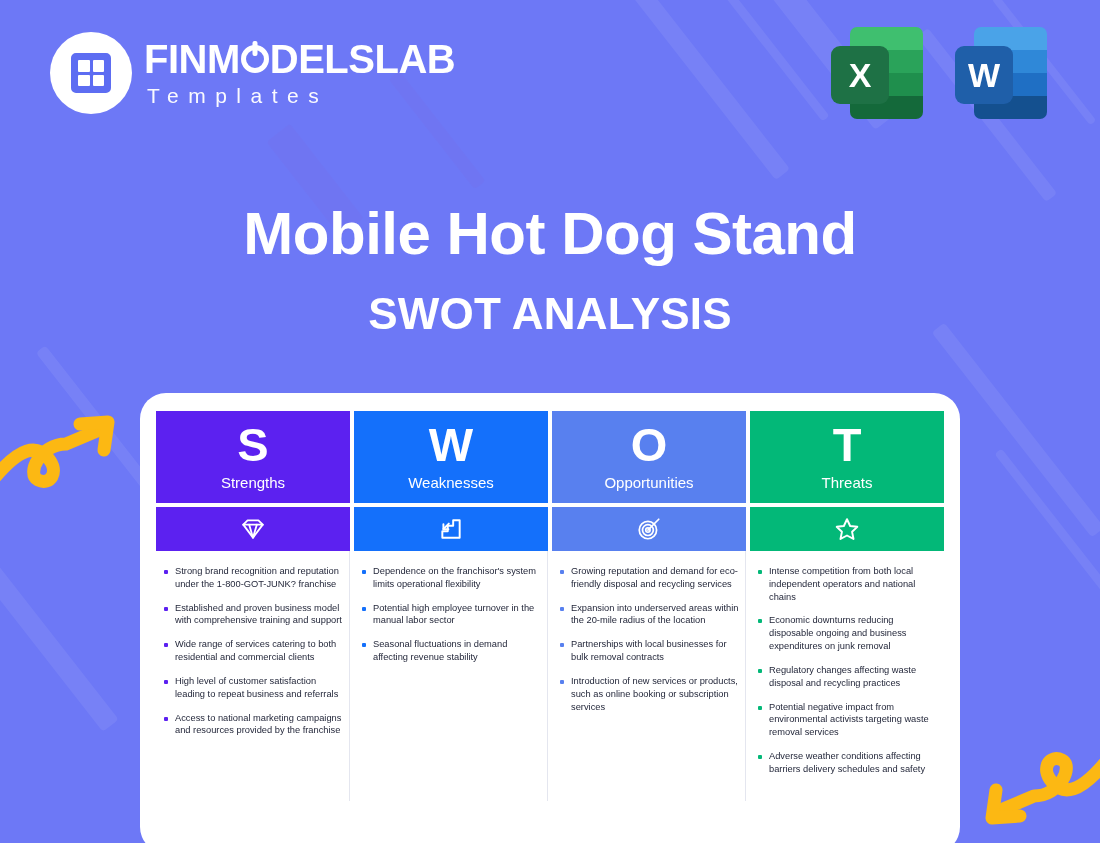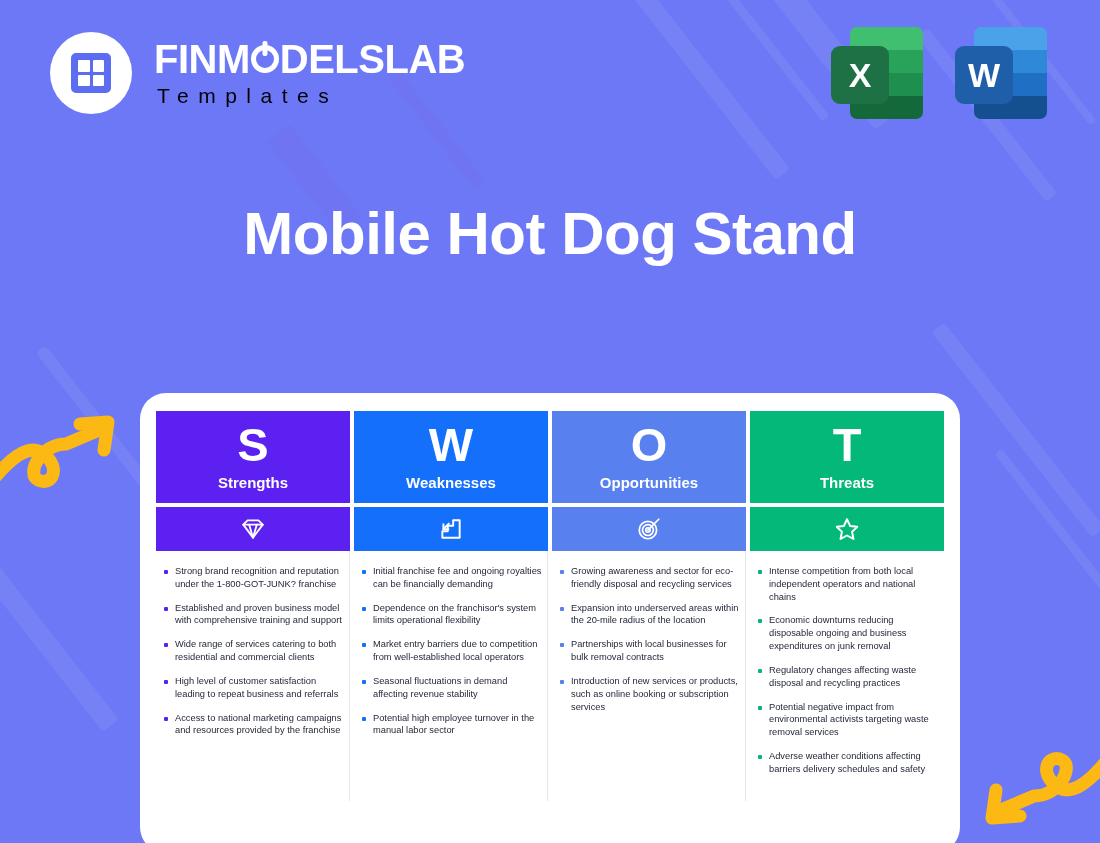--- a/index.html
+++ b/index.html
@@ -34,21 +34,21 @@
     top: 0; left: 0; right: 0;
     height: 150px;
   }
 
   .brand {
     position: absolute;
     left: 50px;
     top: 32px;
     display: flex;
     align-items: center;
-    gap: 22px;
+    gap: 12px;
   }
   .brand-badge {
     width: 82px;
     height: 82px;
     border-radius: 50%;
     background: #ffffff;
     display: flex;
     align-items: center;
     justify-content: center;
     flex: none;
@@ -104,21 +104,21 @@
     position: absolute;
     left: 50%;
     top: -12px;
     width: 11px;
     height: 7px;
     background: #6d78f6;
     transform: translateX(-50%);
   }
   .brand-sub {
     font-size: 21px;
-    color: #000000;
+    color: #ffffff;
     letter-spacing: 9.5px;
     margin-top: 4px;
     margin-left: 3px;
     font-weight: 400;
     opacity: 0.97;
   }
 
   
   .office-icons {
     position: absolute;
@@ -215,21 +215,21 @@
     color: #ffffff;
   }
   .hdr-letter {
     font-size: 47px;
     font-weight: bold;
     line-height: 0.95;
     letter-spacing: 0;
   }
   .hdr-label {
     font-size: 15px;
-    font-weight: bold;
+    font-weight: normal;
     margin-top: 7px;
   }
 
   .icon-cell {
     height: 44px;
     margin-top: 4px;
     display: flex;
     align-items: center;
     justify-content: center;
   }
@@ -317,20 +317,21 @@
         <span style="background:#1f6fc4"></span>
         <span style="background:#14508f"></span>
       </div>
       <div class="oi-front" style="background:#1f5fa9">W</div>
     </div>
   </div>
 </div>
 
 <div class="titles">
   <div class="title-main">Mobile Hot Dog Stand</div>
+  <div class="title-sub">SWOT ANALYSIS</div>
 </div>
 
 <div class="arrow arrow-left">
   <svg width="132" height="92" viewBox="0 0 132 92">
     <path d="M4 72 C28 44, 44 40, 56 54 C68 68, 58 82, 46 76 C34 70, 48 40, 74 40 L112 24" fill="none" stroke="#fcb813" stroke-width="13" stroke-linecap="round" stroke-linejoin="round"></path>
     <path d="M88 20 L116 18 L112 46" fill="none" stroke="#fcb813" stroke-width="13" stroke-linecap="round" stroke-linejoin="round"></path>
   </svg>
 </div>
 
 <div class="arrow arrow-right">
@@ -412,44 +413,36 @@
       </div>
       <div class="bullet-item">
         <span class="bullet-dot" style="background:#5c21f0"></span>
         <span class="bullet-text">Access to national marketing campaigns and resources provided by the franchise</span>
       </div>
     </div>
 
     <div class="body-cell">
       <div class="bullet-item">
         <span class="bullet-dot" style="background:#1470fb"></span>
-        <span class="bullet-text">Initial franchise fee and ongoing royalties can be financially demanding</span>
+        <span class="bullet-text">Dependence on the franchisor's system limits operational flexibility</span>
       </div>
       <div class="bullet-item">
         <span class="bullet-dot" style="background:#1470fb"></span>
-        <span class="bullet-text">Dependence on the franchisor's system limits operational flexibility</span>
-      </div>
-      <div class="bullet-item">
-        <span class="bullet-dot" style="background:#1470fb"></span>
-        <span class="bullet-text">Market entry barriers due to competition from well-established local operators</span>
+        <span class="bullet-text">Potential high employee turnover in the manual labor sector</span>
       </div>
       <div class="bullet-item">
         <span class="bullet-dot" style="background:#1470fb"></span>
         <span class="bullet-text">Seasonal fluctuations in demand affecting revenue stability</span>
       </div>
-      <div class="bullet-item">
-        <span class="bullet-dot" style="background:#1470fb"></span>
-        <span class="bullet-text">Potential high employee turnover in the manual labor sector</span>
-      </div>
     </div>
 
     <div class="body-cell">
       <div class="bullet-item">
         <span class="bullet-dot" style="background:#5880ef"></span>
-        <span class="bullet-text">Growing awareness and sector for eco-friendly disposal and recycling services</span>
+        <span class="bullet-text">Growing reputation and demand for eco-friendly disposal and recycling services</span>
       </div>
       <div class="bullet-item">
         <span class="bullet-dot" style="background:#5880ef"></span>
         <span class="bullet-text">Expansion into underserved areas within the 20-mile radius of the location</span>
       </div>
       <div class="bullet-item">
         <span class="bullet-dot" style="background:#5880ef"></span>
         <span class="bullet-text">Partnerships with local businesses for bulk removal contracts</span>
       </div>
       <div class="bullet-item">

